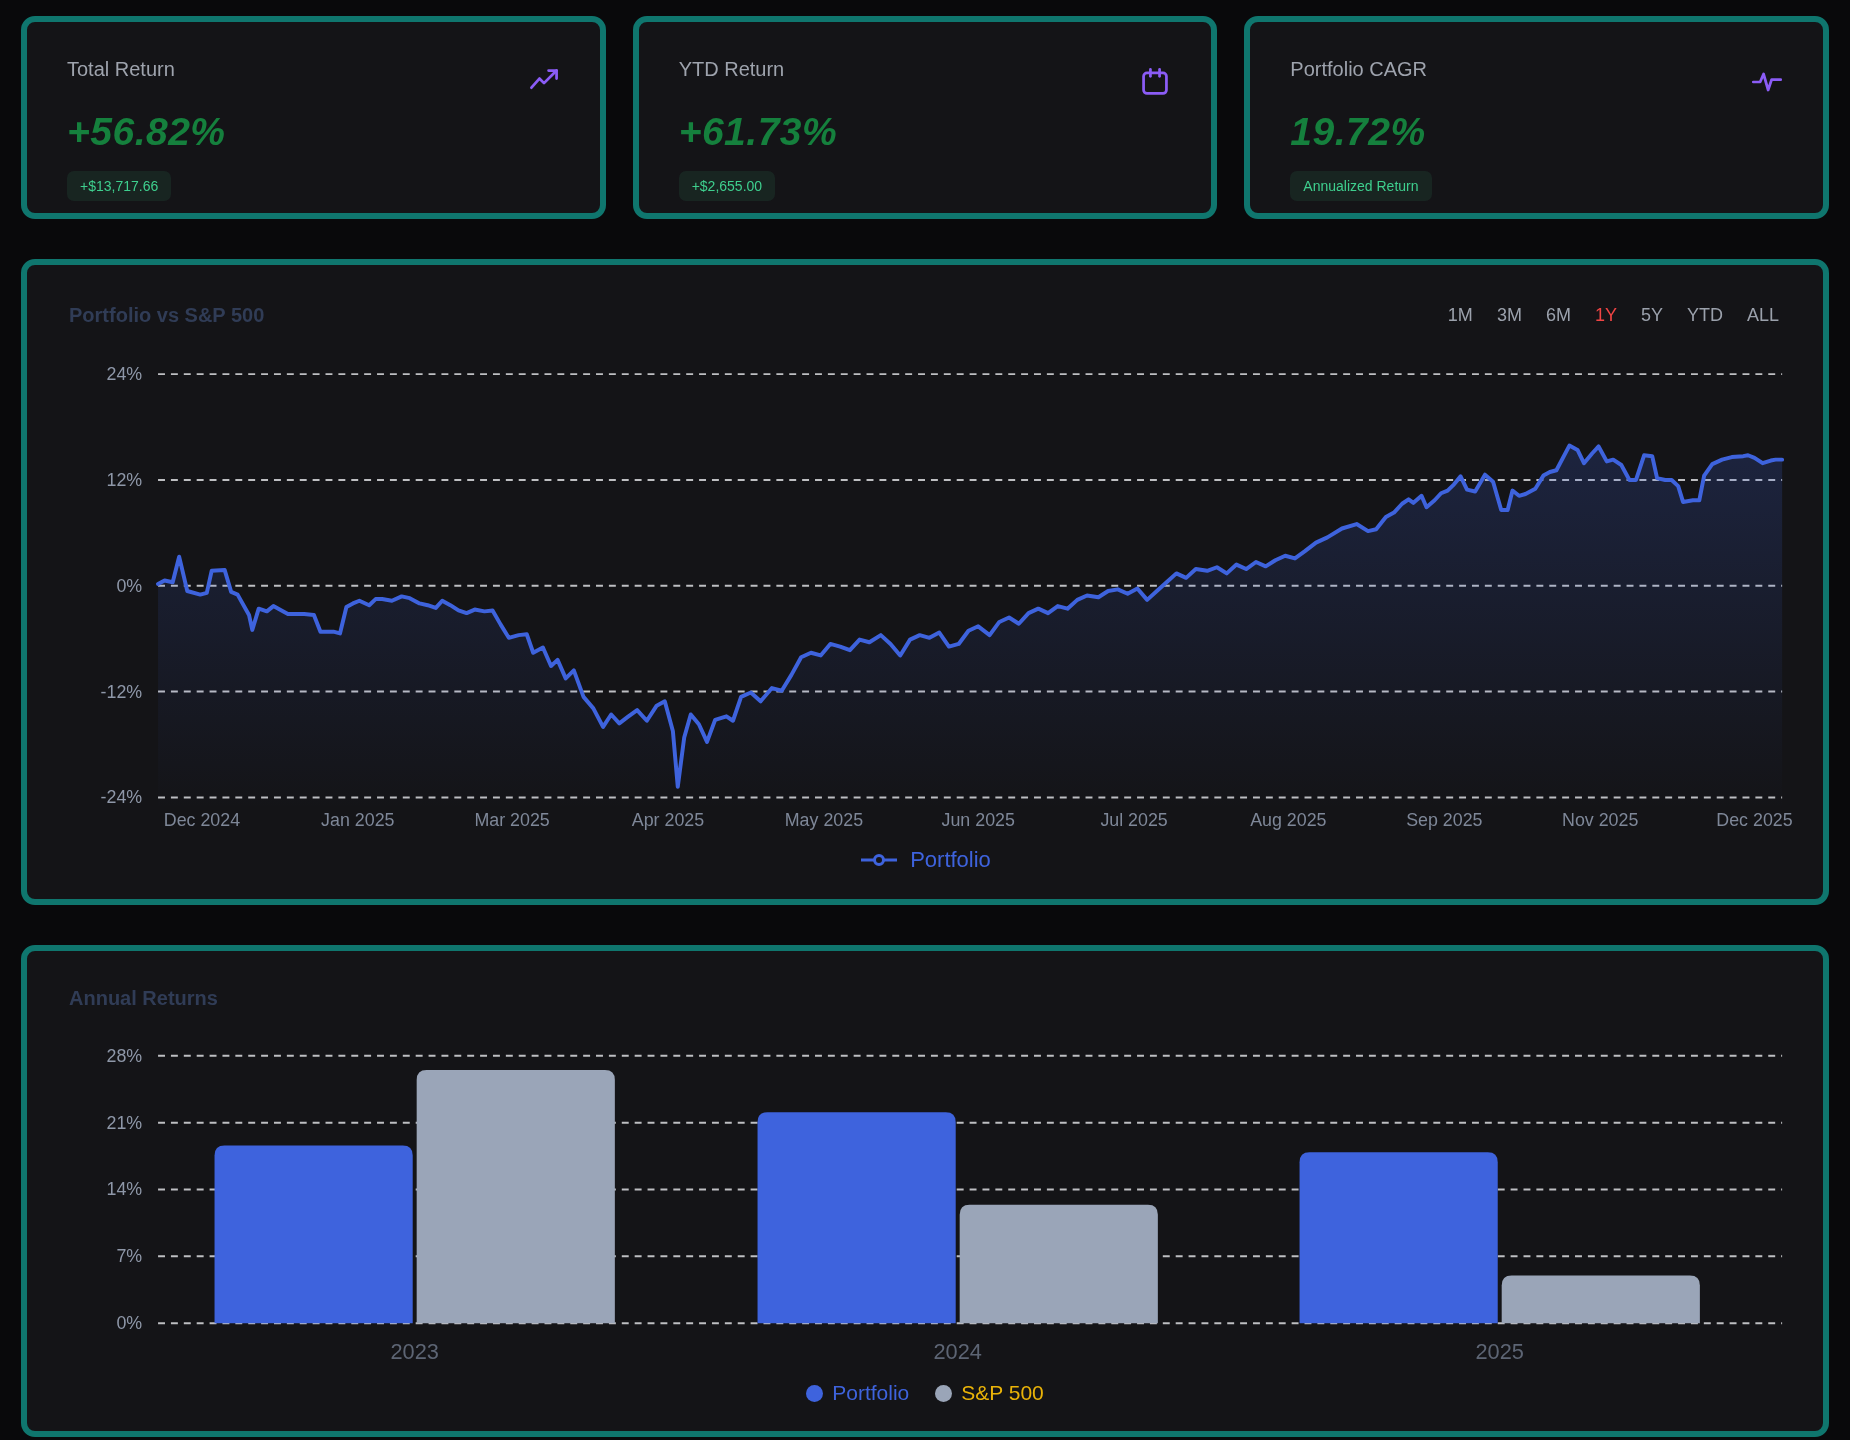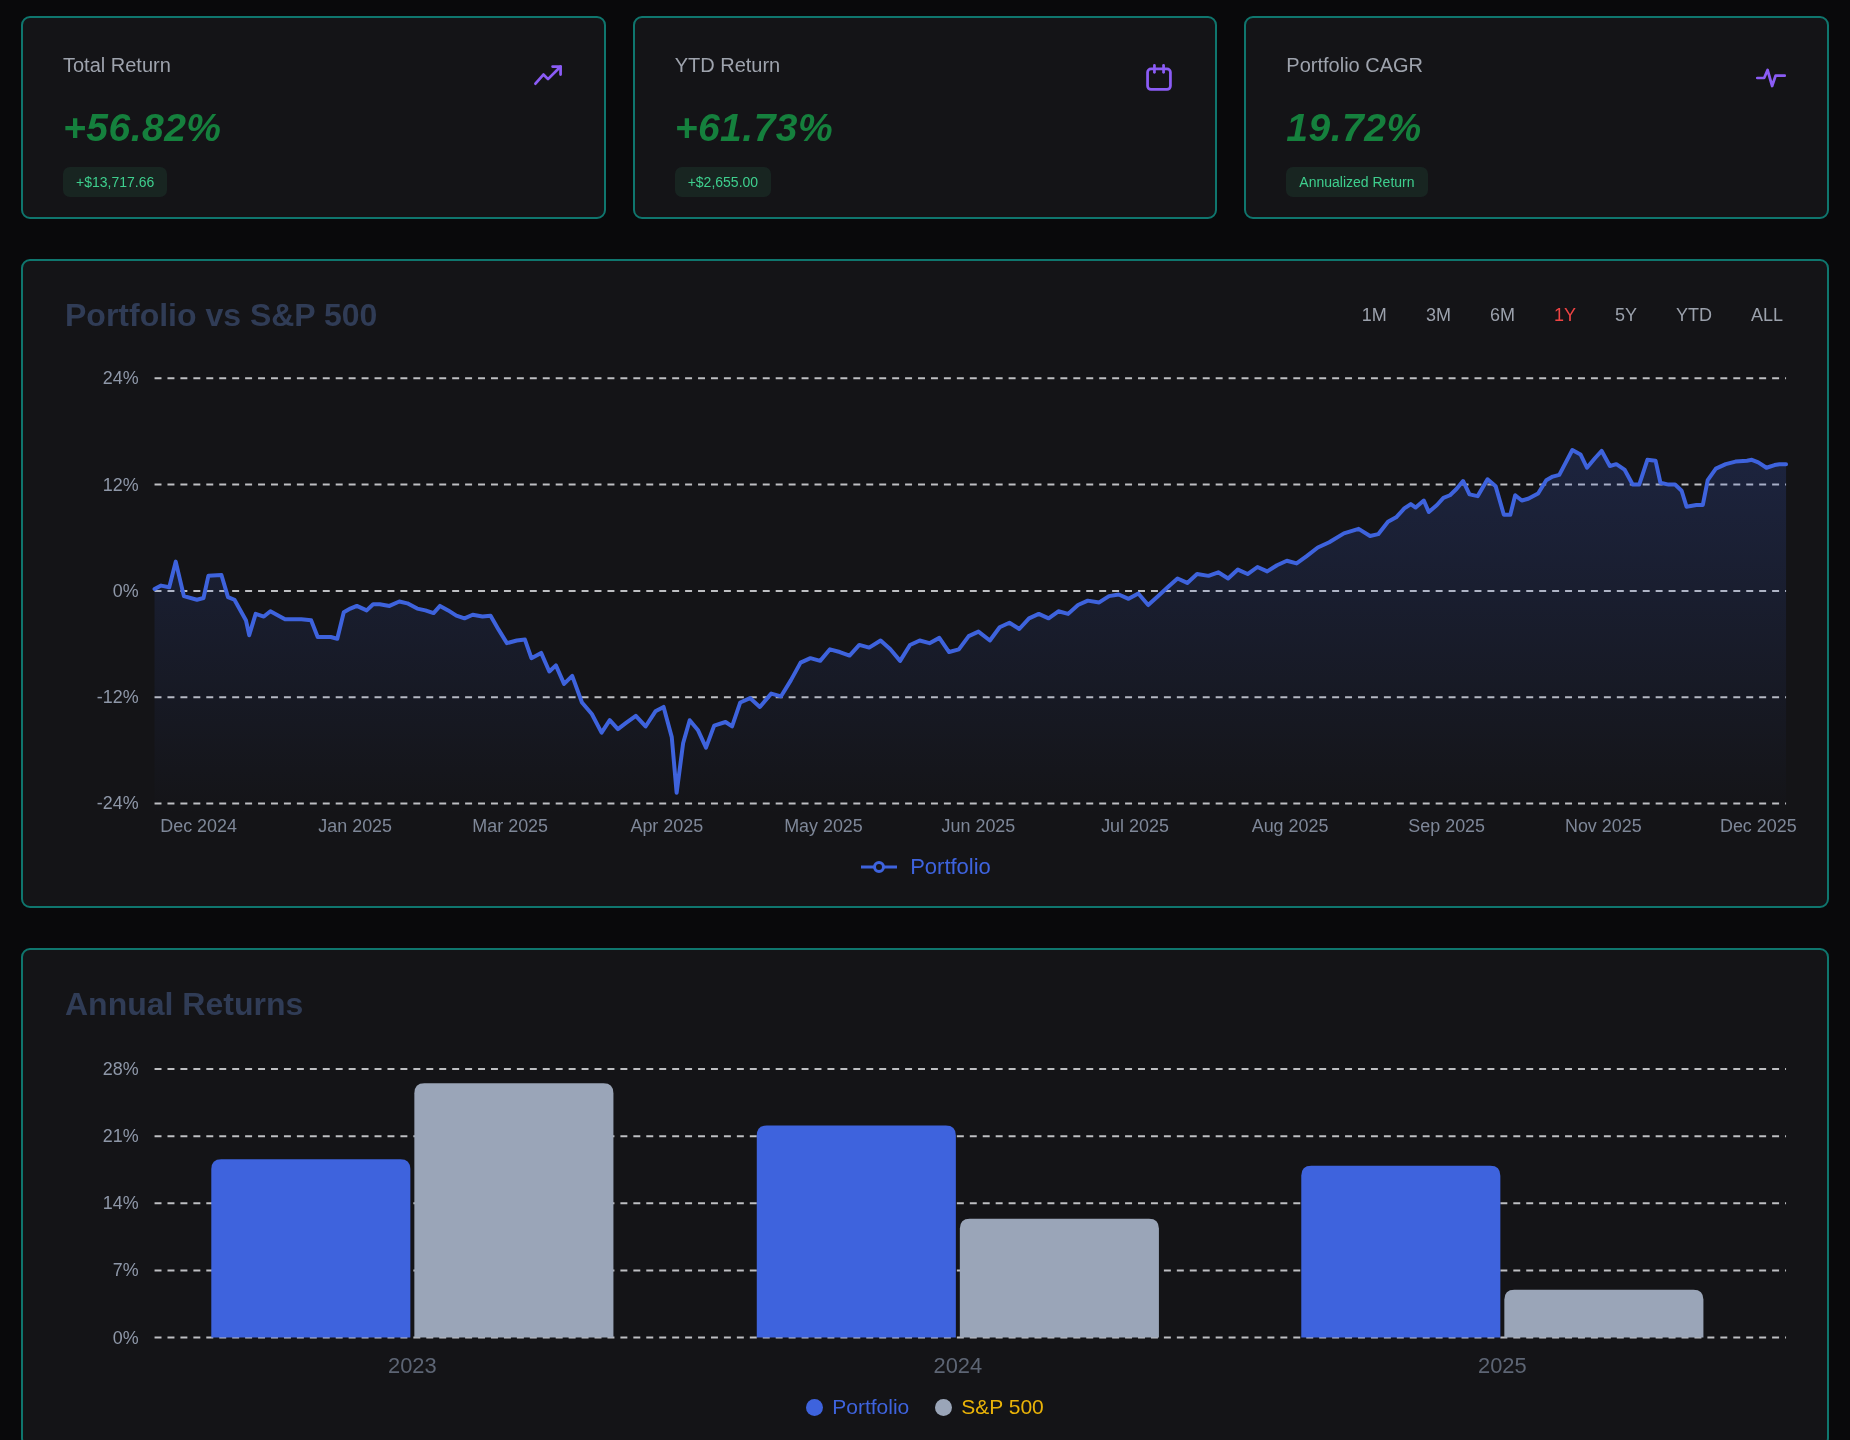--- a/index.html
+++ b/index.html
@@ -1,30 +1,30 @@
 <!DOCTYPE html>
 <html><head>
 <meta charset="utf-8">
 <style>
   html,body{margin:0;padding:0;background:#09090b;width:1850px;height:1440px;overflow:hidden;
     font-family:"Liberation Sans",sans-serif;color:#fafafa;}
   .page{padding:16px 21px;box-sizing:border-box;}
   .stat-row{display:grid;grid-template-columns:repeat(3,1fr);gap:27px;margin-bottom:40px;}
-  .card{background:#141417;border:2px solid #0f766e;border-radius:9px;box-sizing:border-box;}
+  .card{background:#141417;border:6px solid #0f766e;border-radius:14px;box-sizing:border-box;}
   .stat-card{height:203px;padding:36px 40px;position:relative;}
   .stat-head{display:flex;justify-content:space-between;align-items:flex-start;}
   .stat-title{font-size:20px;color:#9ea3ad;}
   .stat-icon svg{width:32px;height:32px;display:block;margin-top:8px;}
   .stat-value{font-size:39px;font-weight:bold;margin-top:12px;letter-spacing:.5px;color:#15803d;font-style:italic;}
   .stat-badge{display:inline-block;margin-top:17px;font-size:14px;color:#3ecf8e;
     background:rgba(62,207,142,.09);padding:7px 13px;border-radius:7px;}
   .chart-card{margin-bottom:40px;padding:36px 26px 26px;}
   .chart-head{display:flex;justify-content:space-between;align-items:center;padding:0 16px;margin-bottom:14px;}
-  .chart-title{font-size:32px;font-weight:bold;color:#303c56;margin:0;}
-  .range-group{display:flex;gap:35px;align-items:flex-start;}
+  .chart-title{font-size:20px;font-weight:bold;color:#303c56;margin:0;}
+  .range-group{display:flex;gap:20px;align-items:flex-start;}
   .range-btn{font-size:18px;color:#9ba1ac;background:none;border:none;padding:4px 2px;cursor:pointer;font-family:inherit;}
   .range-btn.active{color:#ef4444;font-weight:normal;}
   .chart-box svg{display:block;width:100%;}
   .grid{stroke:#dcdde0;stroke-opacity:.85;stroke-width:2;stroke-dasharray:7 6;}
   .ytick{fill:#8e97a8;font-size:18px;font-family:"Liberation Sans",sans-serif;}
   .xtick{fill:#7e8798;font-size:18px;font-family:"Liberation Sans",sans-serif;}
   .yeartick{fill:#5d6574;font-size:22px;font-family:"Liberation Sans",sans-serif;}
   .line-legend{display:flex;justify-content:center;align-items:center;gap:11px;margin-top:8px;
     font-size:22px;color:#3e63dd;}
   .bar-legend{display:flex;justify-content:center;align-items:center;gap:26px;margin-top:12px;font-size:21px;}

